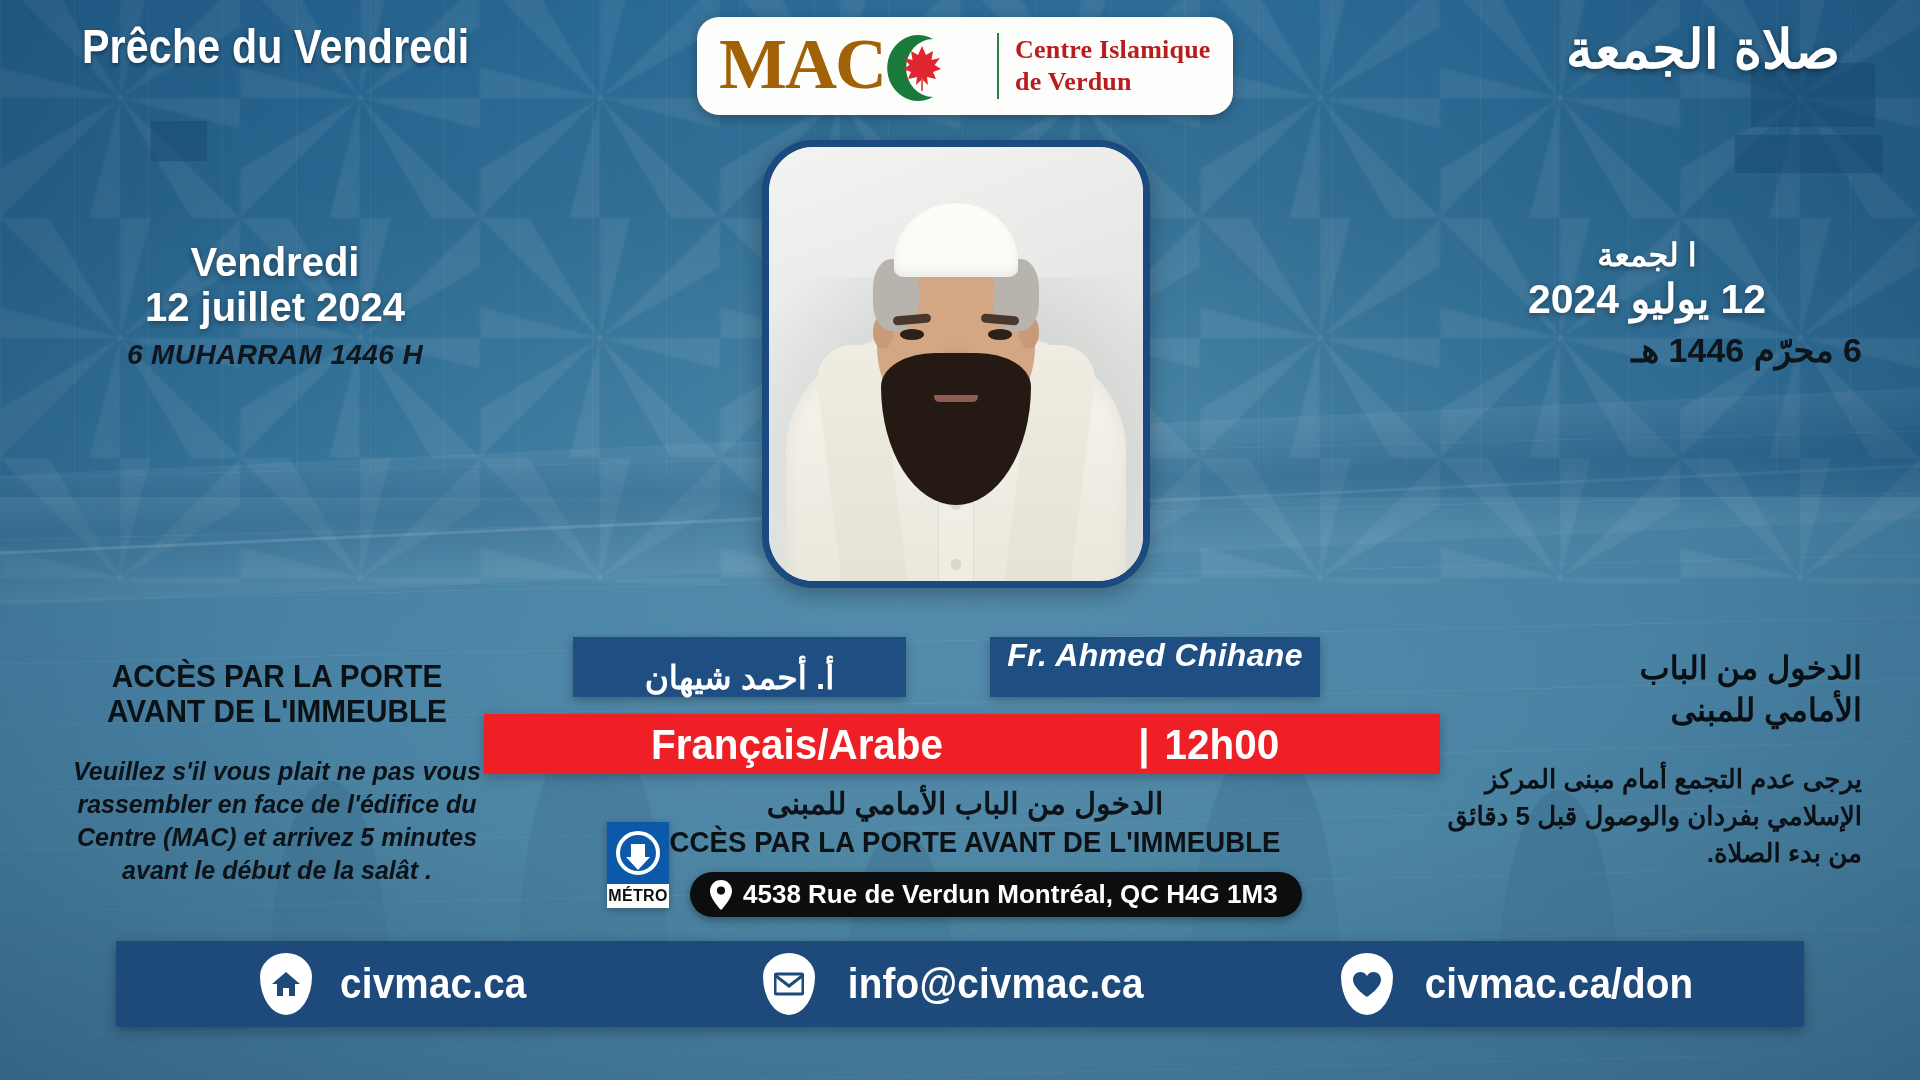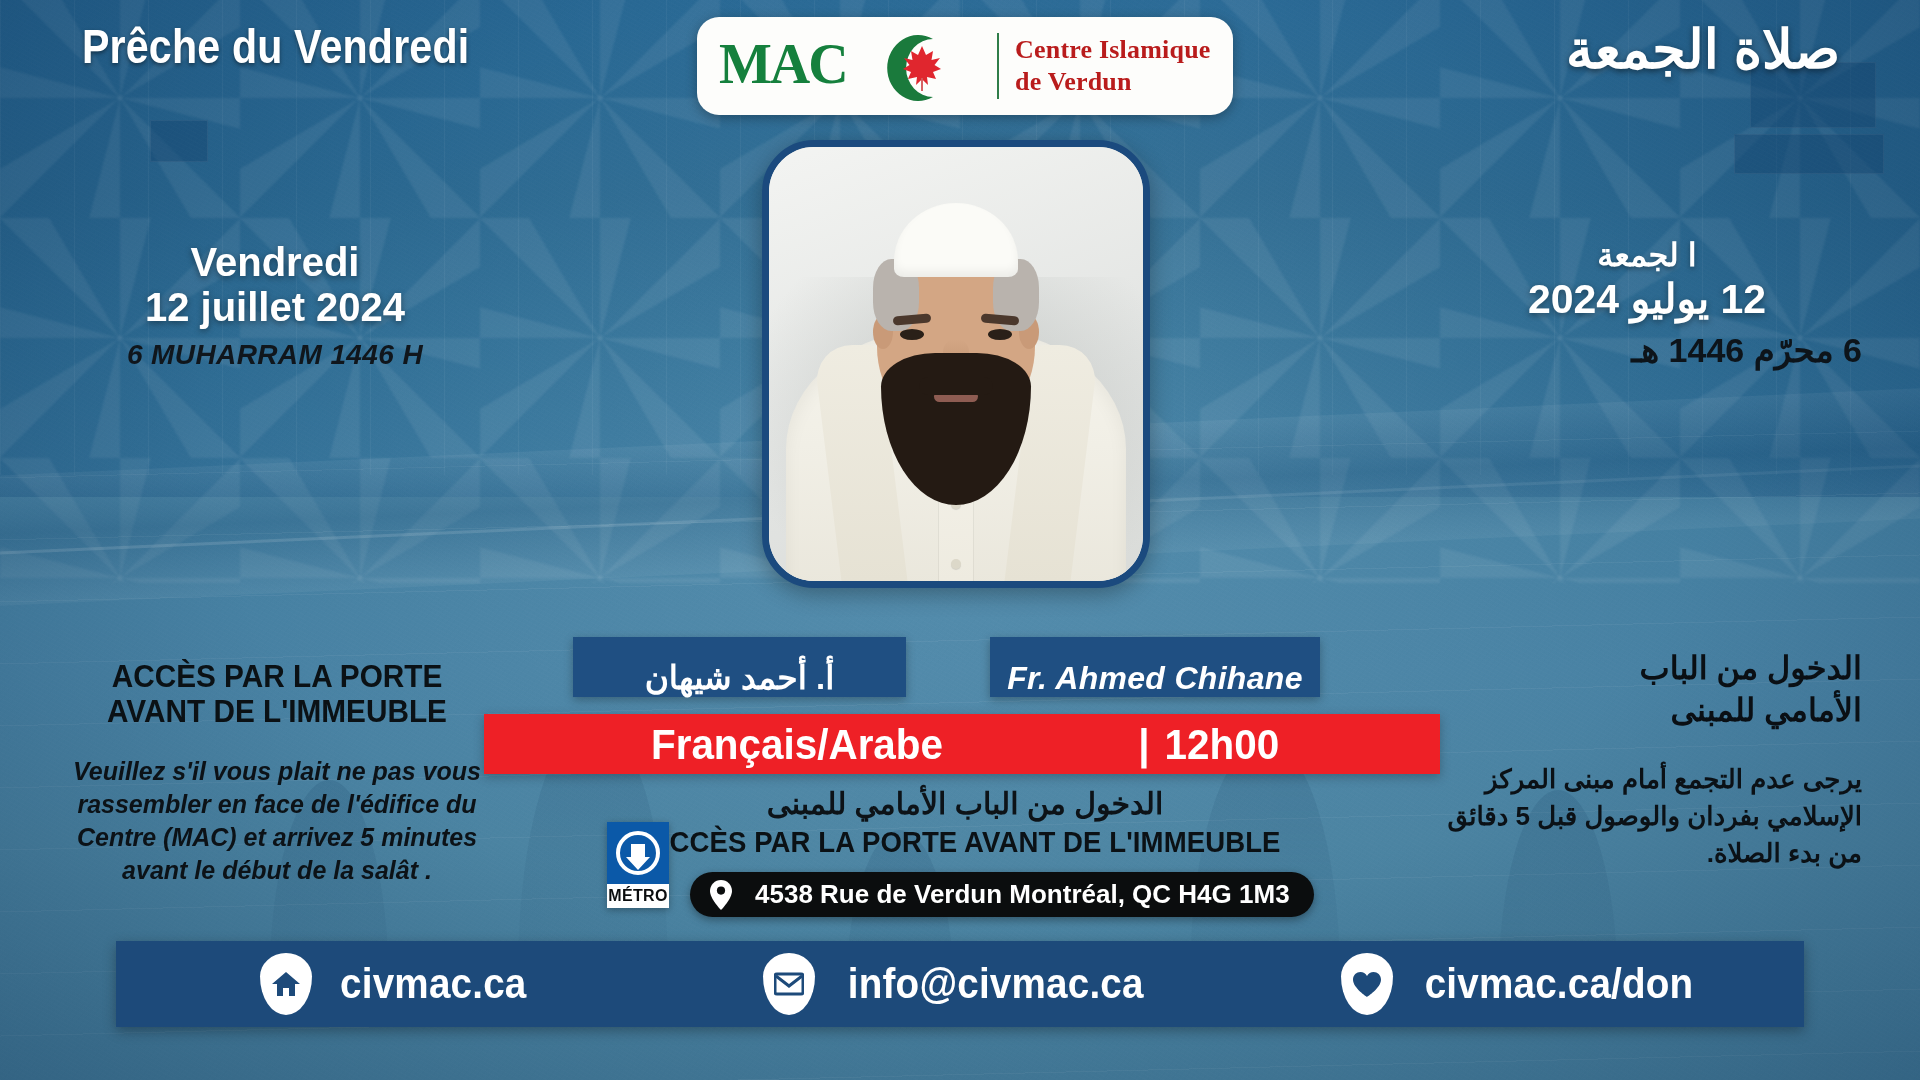--- a/index.html
+++ b/index.html
@@ -110,21 +110,21 @@
   .logo-pill{
     position:absolute; left:697px; top:17px; width:536px; height:98px;
     background:#fdfdfb; border-radius:22px;
     box-shadow:0 3px 12px rgba(0,0,0,.30);
     display:flex; align-items:center; padding:0 16px 0 22px; gap:16px;
   }
   .logo-mark{ position:relative; width:262px; height:76px; flex:0 0 auto; }
   .logo-mark .mac-txt{
     position:absolute; left:0; top:-2px;
     font-family:"Liberation Serif", serif;
-    font-size:56px; font-weight:bold; color:#15803d; letter-spacing:-2px;
+    font-size:72px; font-weight:bold; color:#a16207; letter-spacing:-2px;
     line-height:76px;
   }
   .logo-mark .crescent{
     position:absolute; left:152px; top:5px; width:74px; height:70px;
   }
   .logo-mark .leaf{
     position:absolute; left:183px; top:17px; width:40px; height:46px;
   }
   .logo-div{ width:2px; height:66px; background:#2f7d49; flex:0 0 auto; }
   .logo-sub{
@@ -220,21 +220,21 @@
 
   
   .name-ar{
     position:absolute; left:573px; top:637px; width:333px; height:60px;
     background:#1f4f82; display:flex; align-items:flex-end; justify-content:center;
     box-shadow:0 3px 9px rgba(0,0,0,.28);
   }
   .name-ar span{ color:#fff; font-size:33px; font-weight:bold; direction:rtl; }
   .name-fr{
     position:absolute; left:990px; top:637px; width:330px; height:60px;
-    background:#1f4f82; display:flex; align-items:flex-end; justify-content:center;
+    background:#1f4f82; display:flex; align-items:flex-start; justify-content:center;
     box-shadow:0 3px 9px rgba(0,0,0,.28);
   }
   .name-fr span{ color:#fff; font-size:32px; font-weight:bold; font-style:italic; letter-spacing:.3px; }
 
   
   .redbar{
     position:absolute; left:484px; top:714px; width:956px; height:60px;
     background:#ee2026; display:flex; align-items:center;
     box-shadow:0 3px 10px rgba(0,0,0,.25);
   }
@@ -255,21 +255,21 @@
     color:#0d1318; font-size:30px; font-weight:bold; direction:rtl; line-height:1.2;
   }
   .ctr-fr{
     position:absolute; left:540px; top:826px; width:850px; text-align:center;
     color:#0b1115; font-size:29px; font-weight:bold; letter-spacing:.1px;
     transform:scaleX(.95);
   }
   .addr-pill{
     position:absolute; left:690px; top:872px; height:45px;
     background:#0b0d0e; border-radius:24px; display:flex; align-items:center;
-    gap:23px; padding:0 24px 0 20px;
+    gap:11px; padding:0 24px 0 20px;
     box-shadow:0 3px 9px rgba(0,0,0,.35);
   }
   .addr-pill .txt{ color:#fff; font-size:26px; font-weight:bold; white-space:nowrap; }
 
   
   .metro{
     position:absolute; left:607px; top:822px; width:62px; height:86px;
     background:#fff; display:flex; flex-direction:column; align-items:center;
     box-shadow:0 2px 7px rgba(0,0,0,.30);
   }

